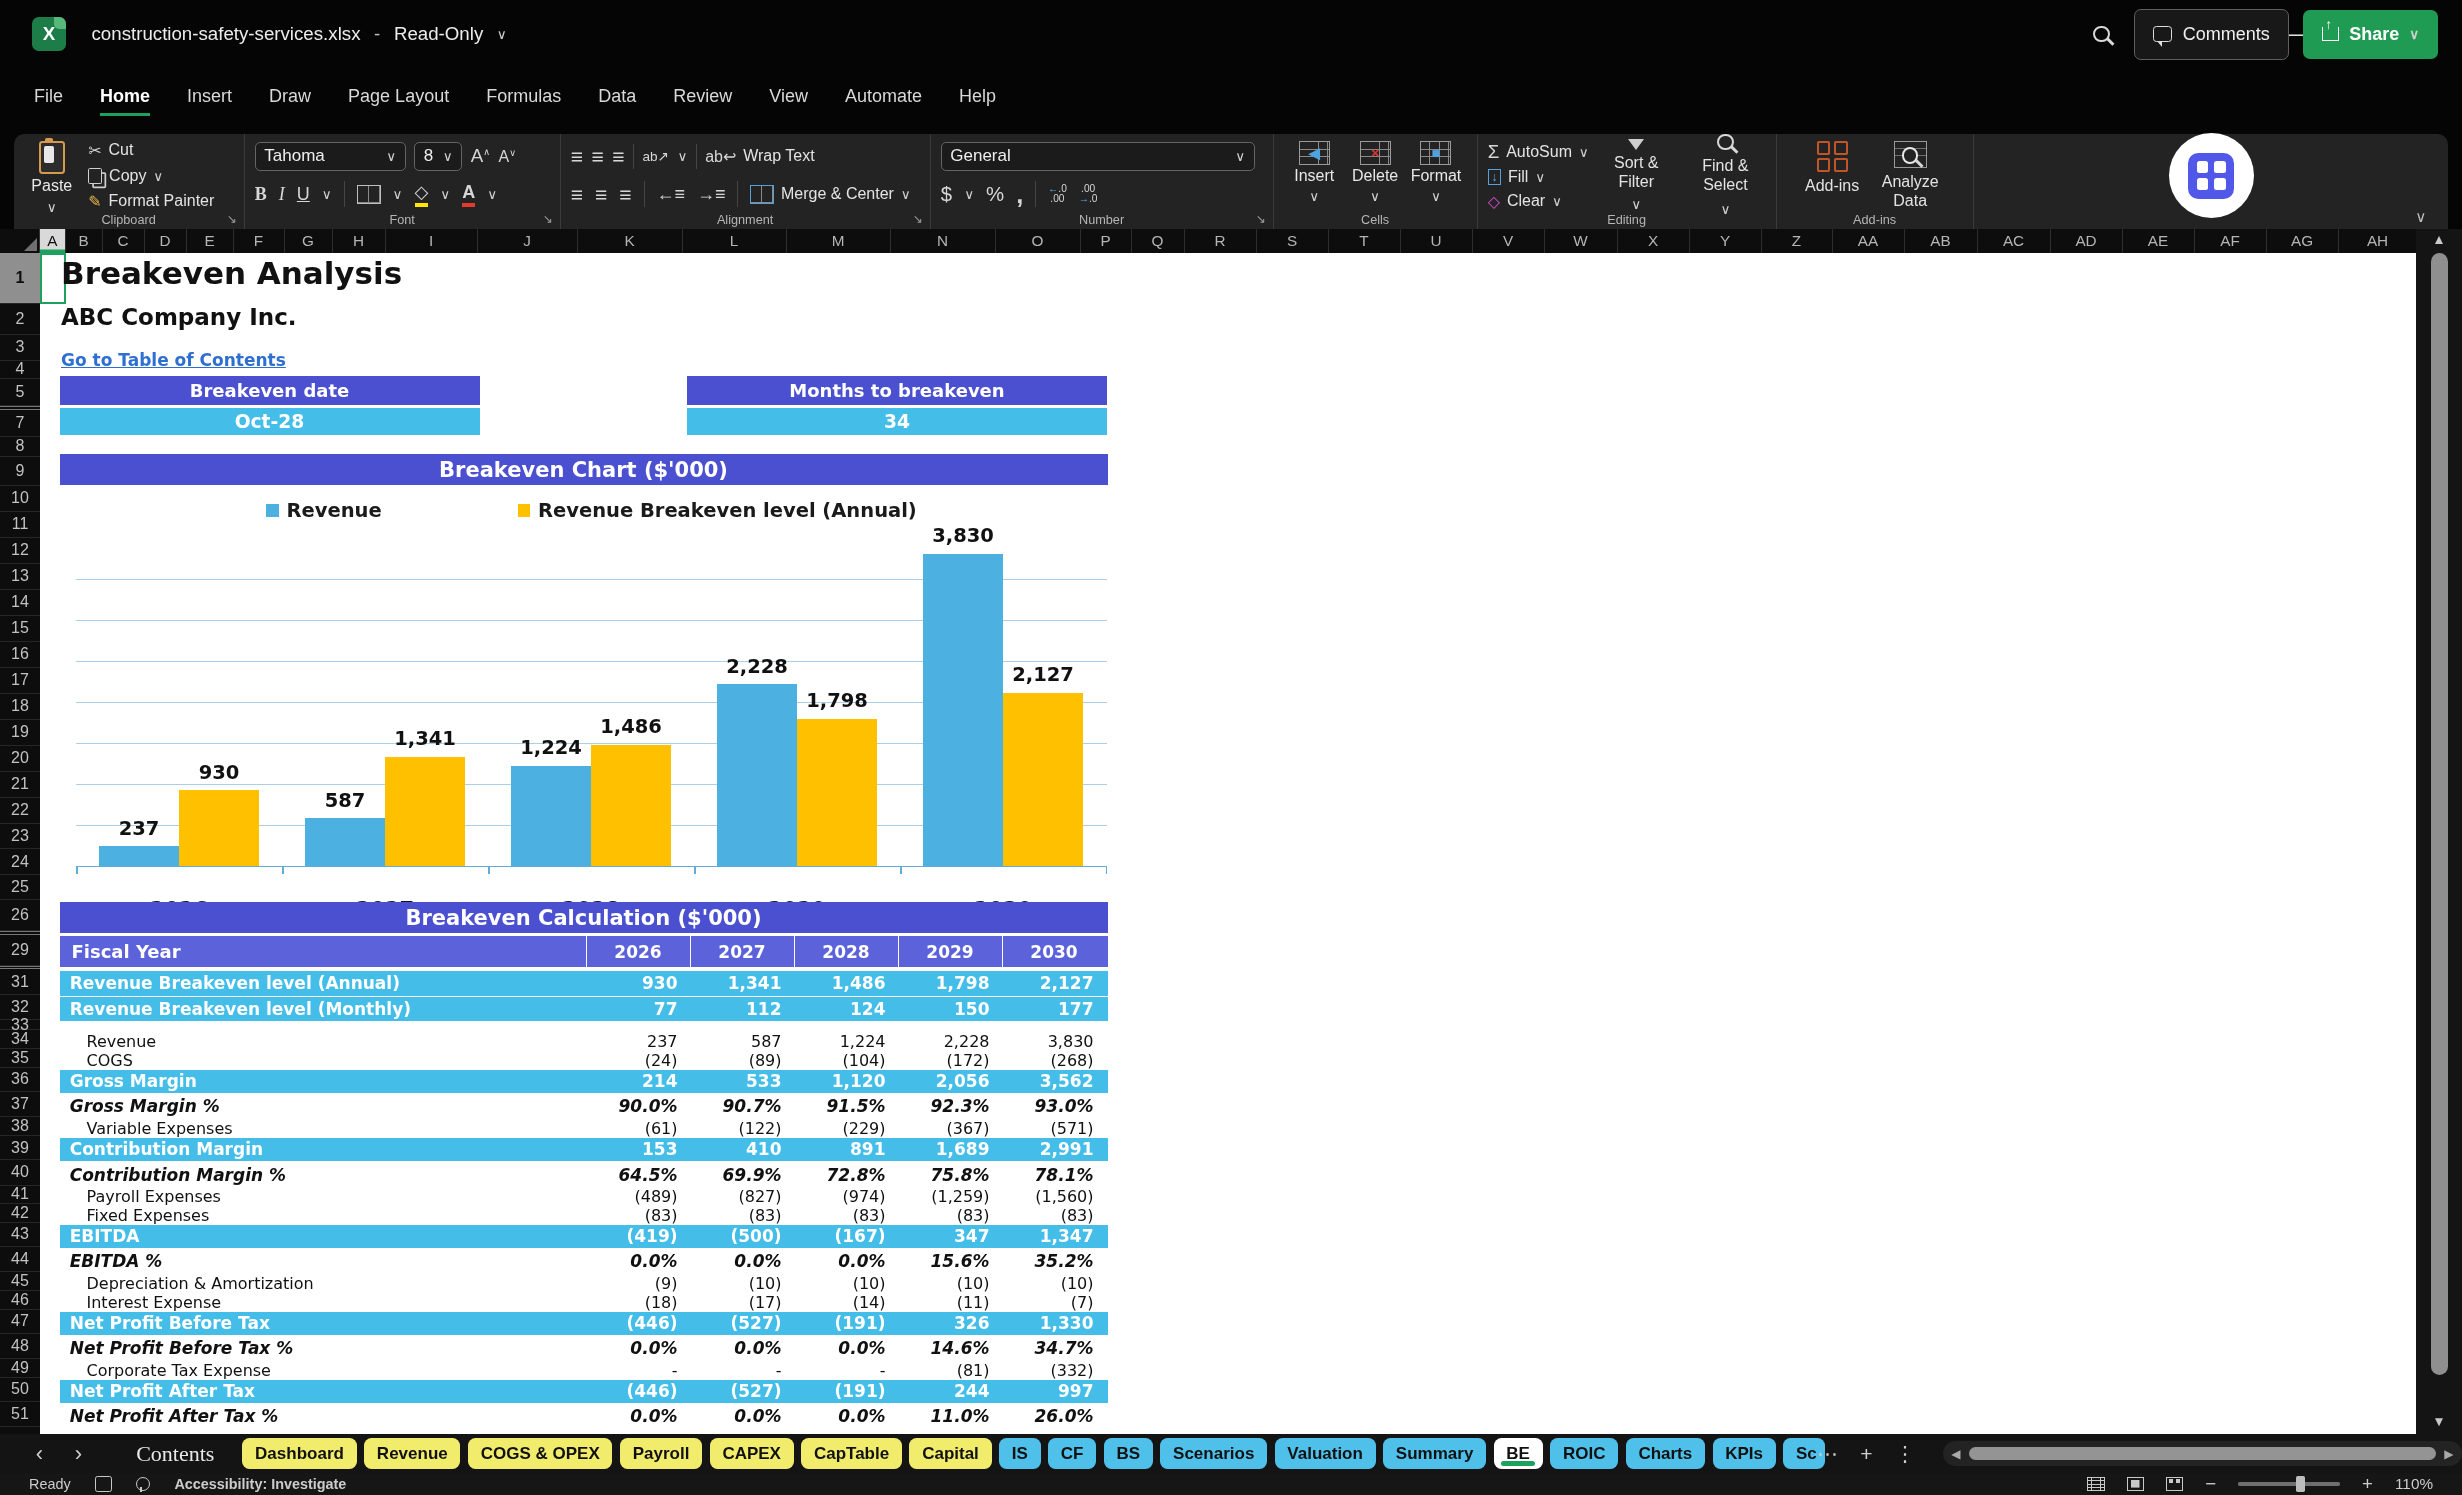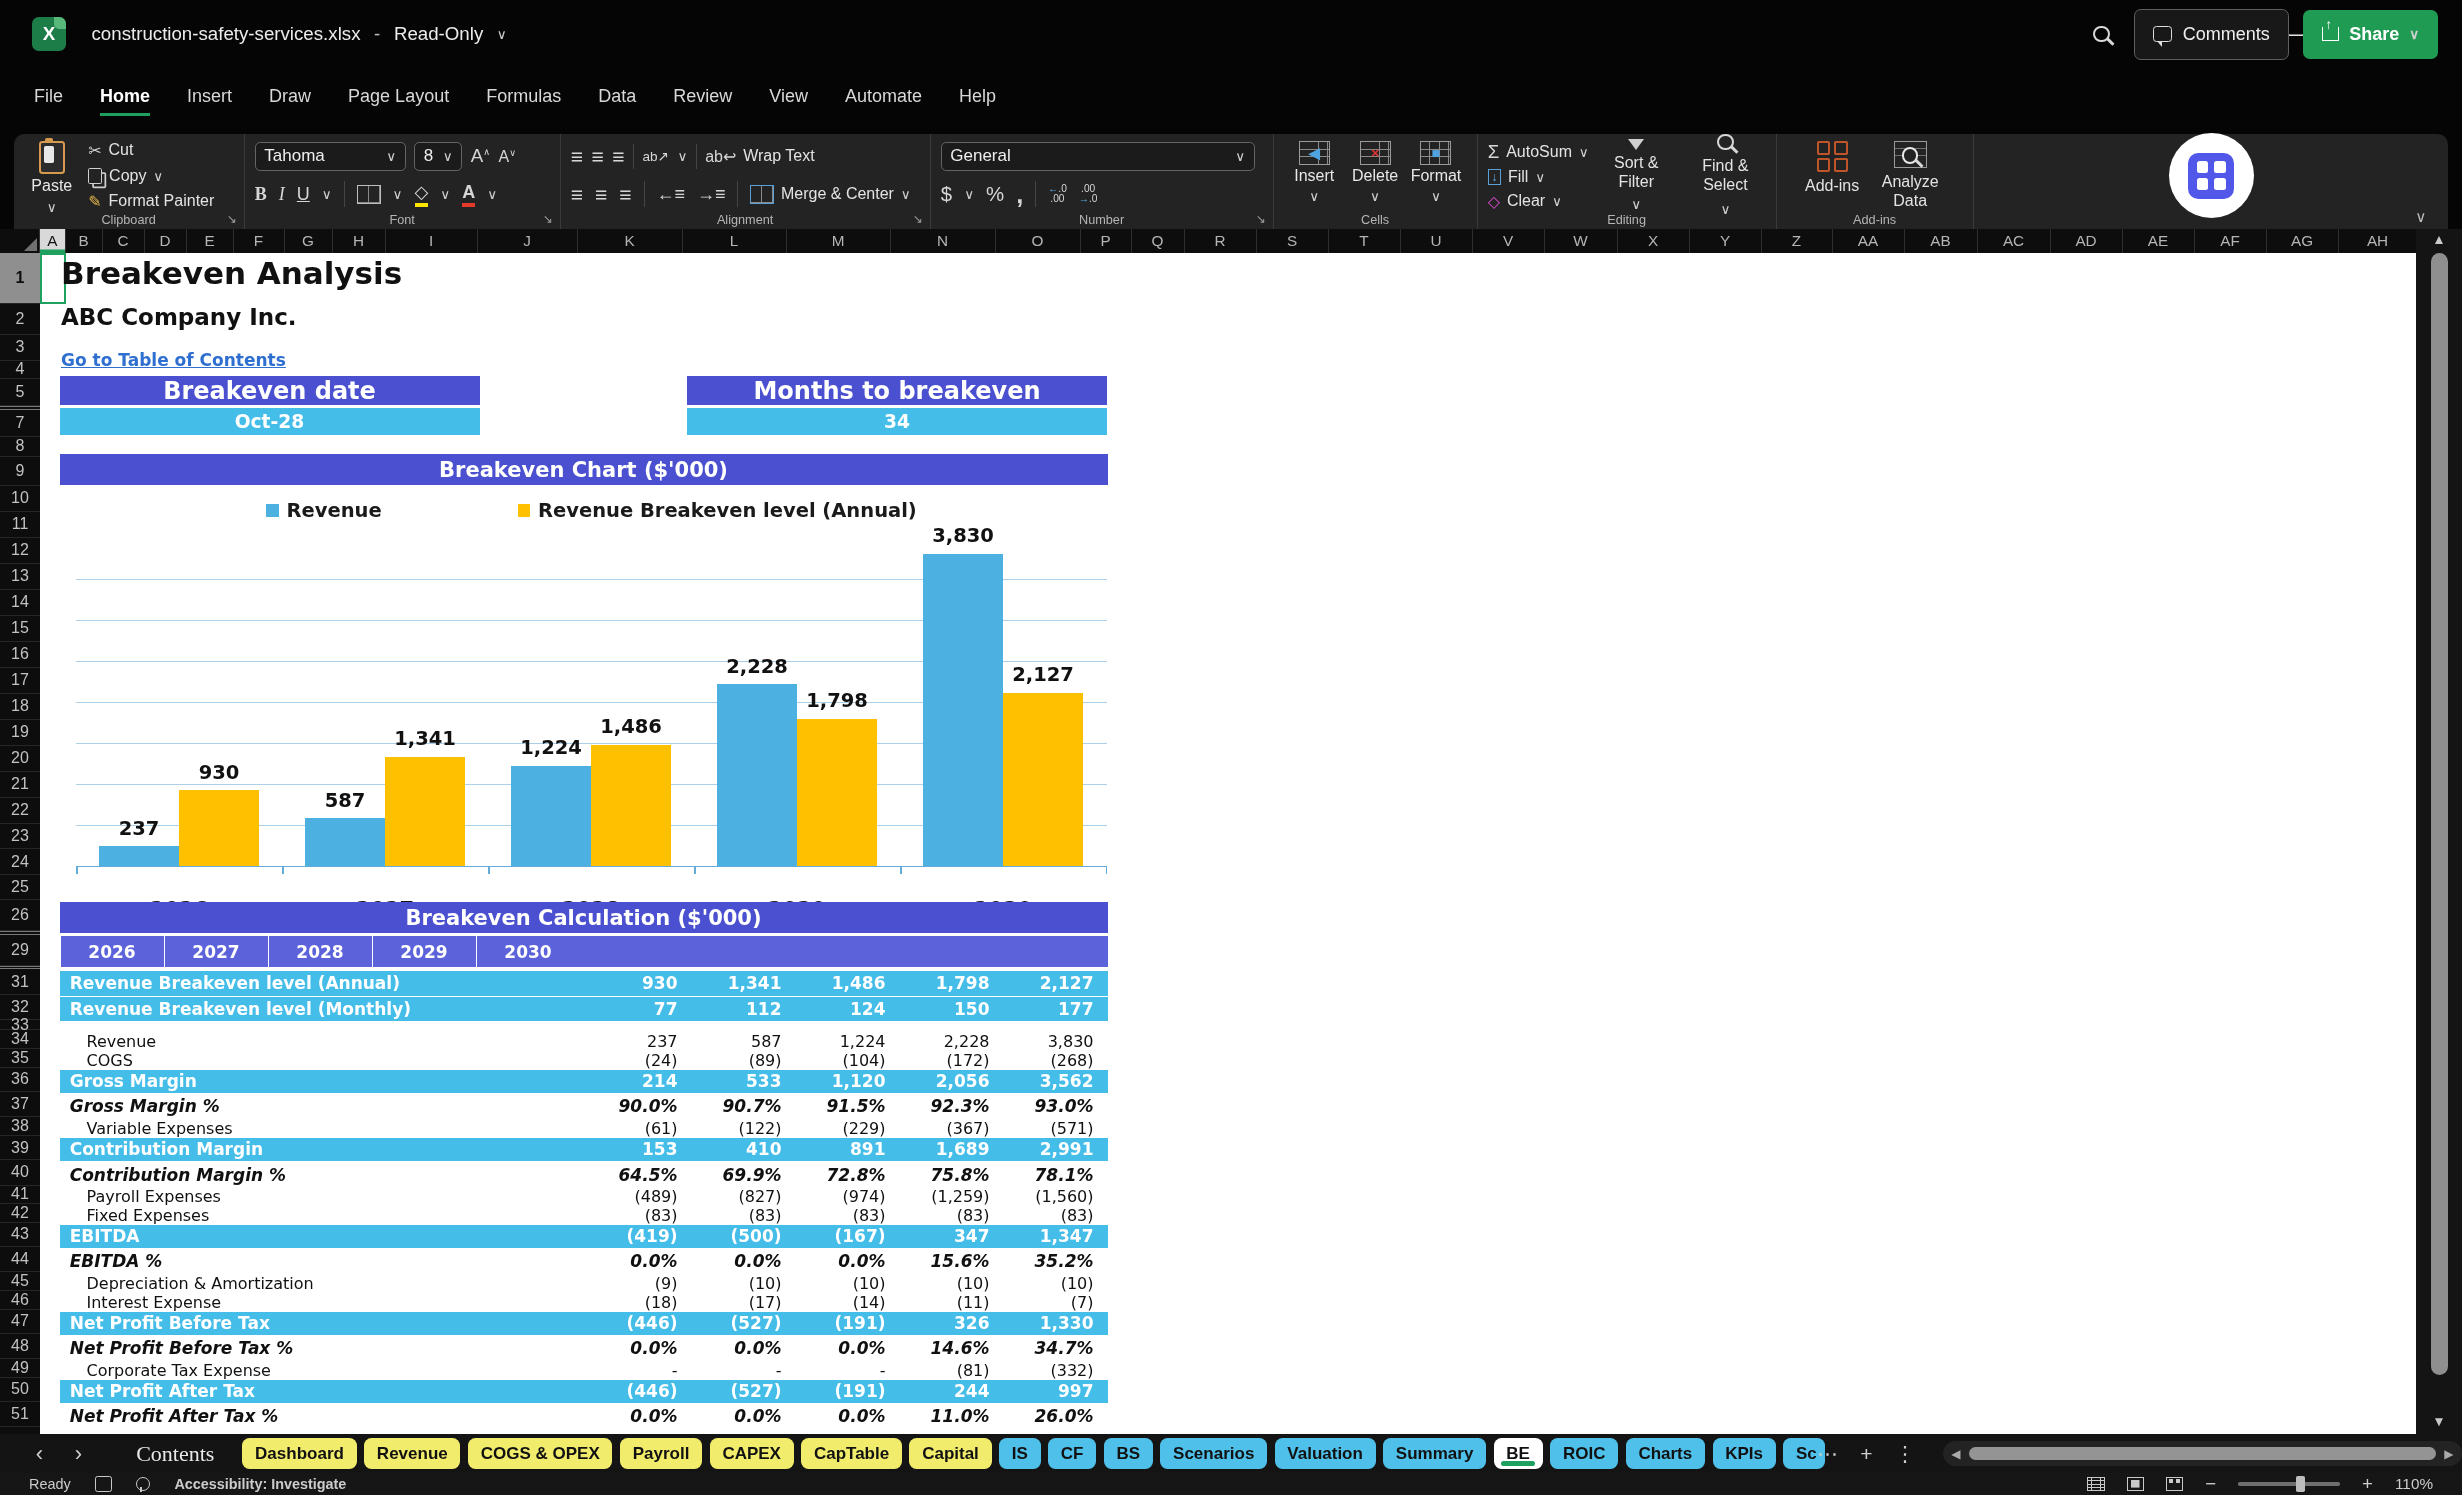--- a/index.html
+++ b/index.html
@@ -98,21 +98,21 @@
   .vs-thumb{position:absolute;top:0;left:0;width:17px;height:97%;background:#8f8f8f;border-radius:8.5px;}
 
   
   .sheet{position:absolute;top:253px;left:40px;right:46px;bottom:61px;background:#fff;color:#111;
          font-family:"DejaVu Sans",sans-serif;overflow:hidden;}
   .selcell{position:absolute;left:0;top:0;width:25.5px;height:51px;border:2.1px solid #1ea15f;box-sizing:border-box;}
   .s-title{position:absolute;left:21px;top:1.7px;font-size:31px;font-weight:bold;}
   .s-company{position:absolute;left:21px;top:51px;font-size:23px;font-weight:bold;}
   .s-link{position:absolute;left:21px;top:97px;font-size:17px;font-weight:bold;color:#2e6fd0;text-decoration:underline;}
   .kpi{position:absolute;top:123px;width:420px;}
-  .kpi-h{height:29px;background:#4a50cf;color:#fff;font-weight:bold;font-size:24px;display:flex;align-items:center;justify-content:center;}
+  .kpi-h{height:29px;background:#4a50cf;color:#fff;font-weight:bold;font-size:18px;display:flex;align-items:center;justify-content:center;}
   .kpi-v{height:27px;margin-top:2.5px;background:#45bde9;color:#fff;font-weight:bold;font-size:18.7px;display:flex;align-items:center;justify-content:center;}
   .banner{position:absolute;left:19.5px;width:1048px;height:31px;background:#4a50cf;color:#fff;font-weight:bold;font-size:21px;display:flex;align-items:center;justify-content:center;}
 
   
   .chart{position:absolute;left:36px;top:232px;width:1031px;}
   .legend{height:34px;display:flex;align-items:center;justify-content:center;gap:136px;font-size:19.5px;font-weight:bold;color:#1a1a1a;margin-top:8.5px;}
   .legend .item{display:flex;align-items:center;gap:7.6px;}
   .sw{width:12.7px;height:12.7px;display:inline-block;}
   .plot{position:relative;height:326px;margin-top:12px;border-bottom:1.7px solid #63abd9;display:flex;
         background:repeating-linear-gradient(to top,transparent 0 40px,#abcfe9 40px 41px);}
@@ -606,20 +606,21 @@
           <span>2027</span>
           <span>2028</span>
           <span>2029</span>
           <span>2030</span>
         </div>
     </div>
 
     <div class="banner" style="top:649px;">Breakeven Calculation ($'000)</div>
 
     <div class="fiscal">
+      <div class="f-label">Fiscal Year</div>
       <span id="fiscal-years" style="display:flex;">
           <div class="f-year">2026</div>
           <div class="f-year">2027</div>
           <div class="f-year">2028</div>
           <div class="f-year">2029</div>
           <div class="f-year">2030</div>
         </span>
     </div>
 
     <div class="table" id="calc-table">

